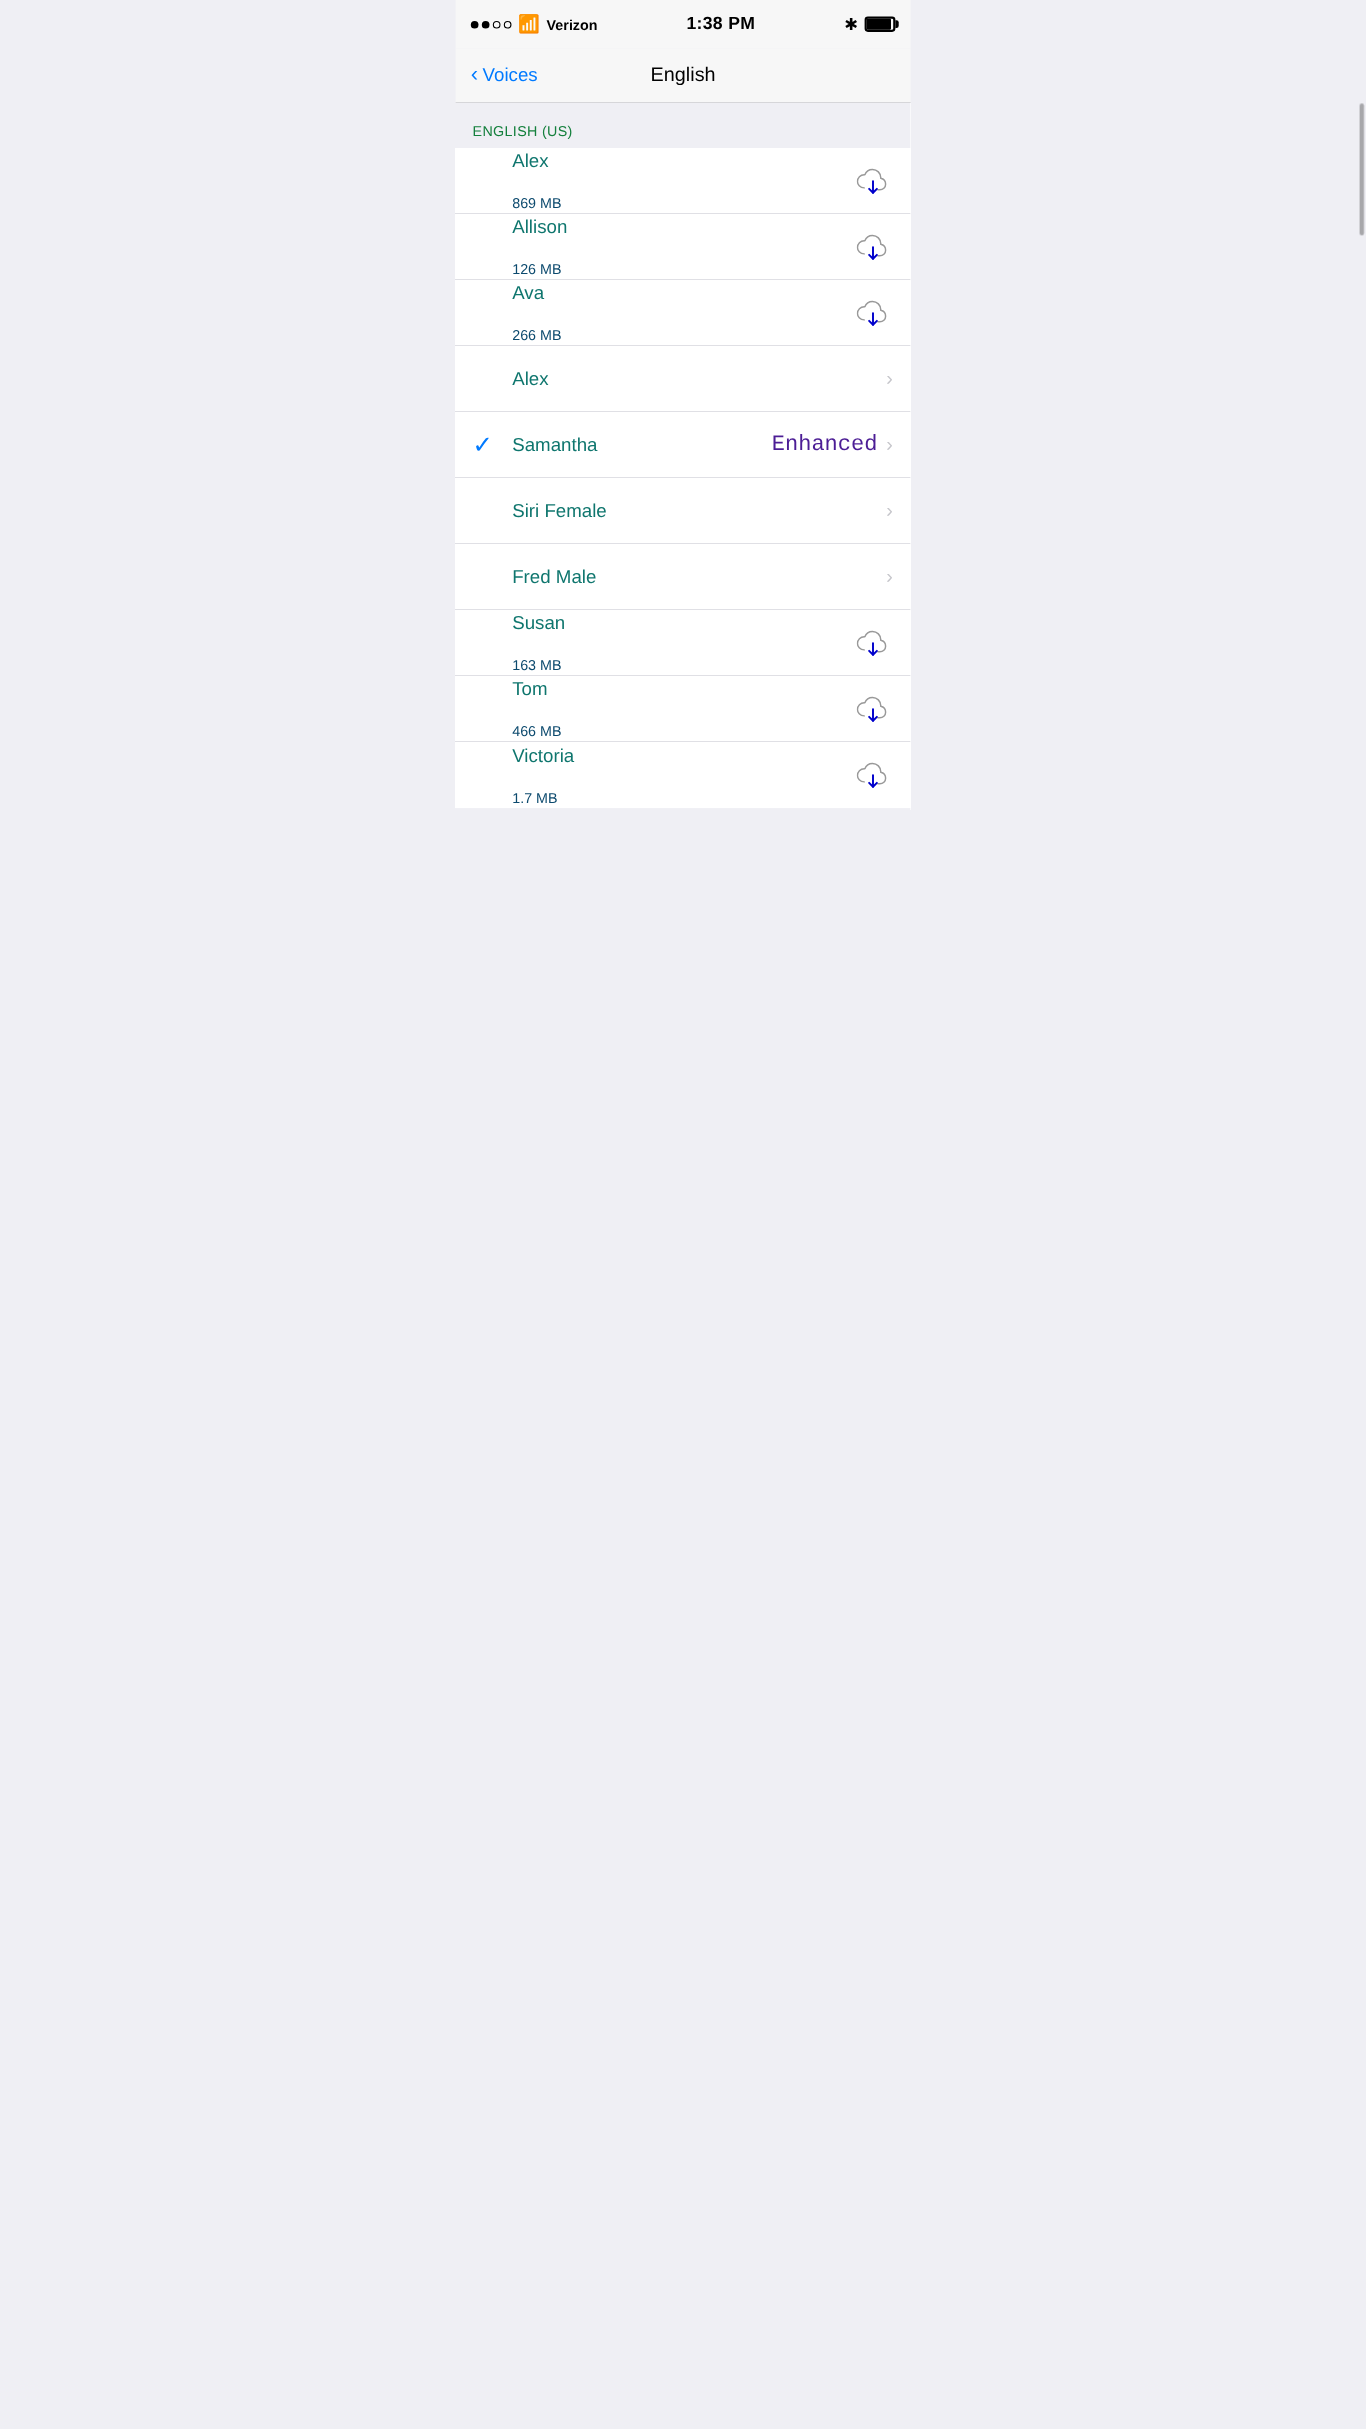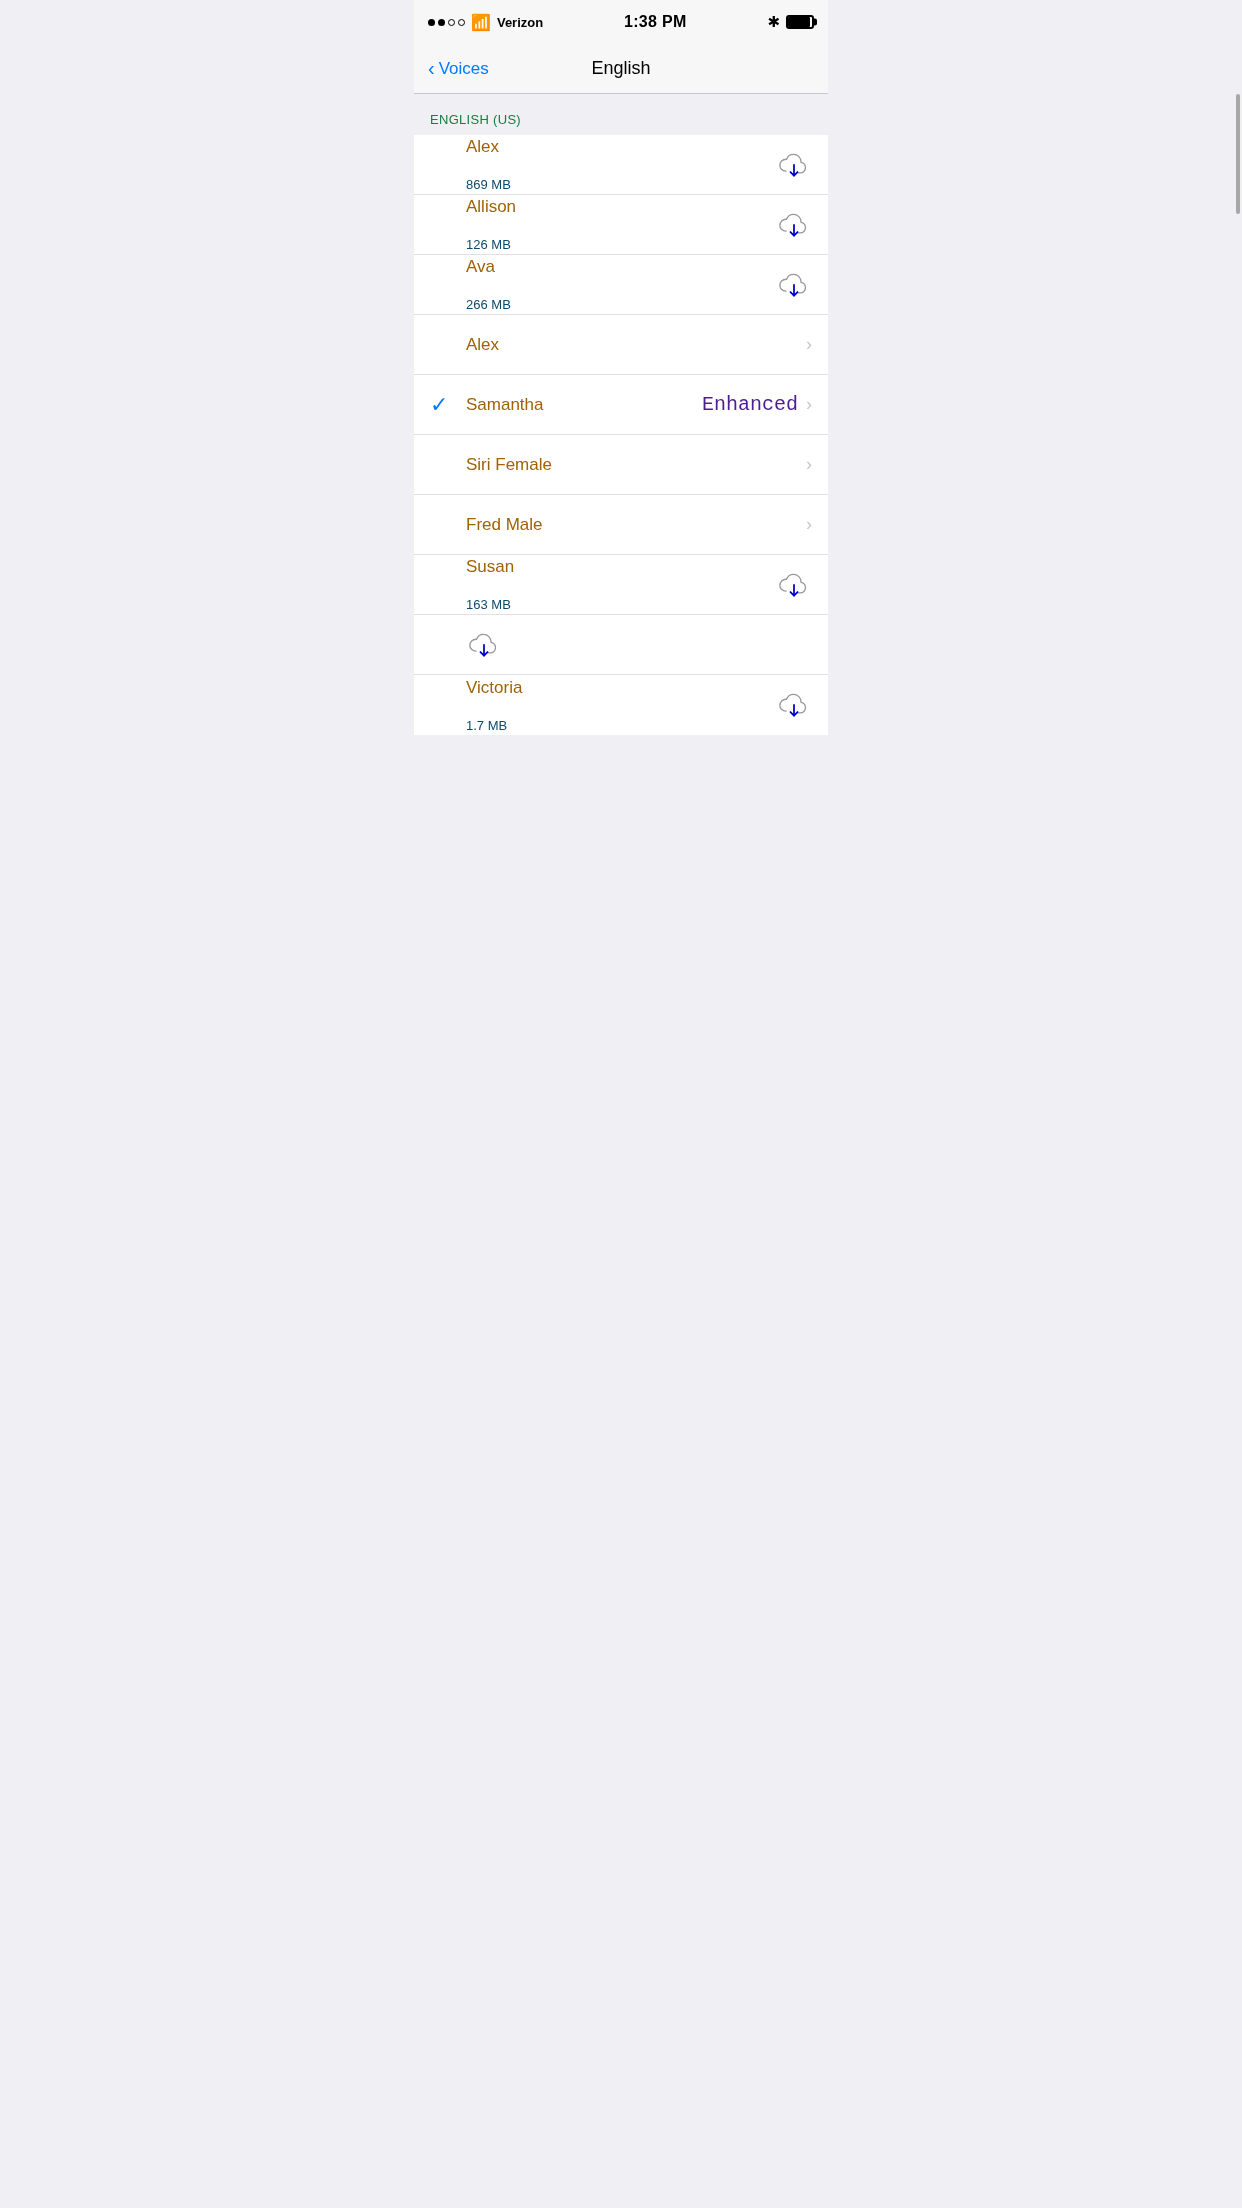--- a/index.html
+++ b/index.html
@@ -166,21 +166,21 @@
 
     .item-content {
       flex: 1;
       display: flex;
       flex-direction: column;
       justify-content: center;
     }
 
     .item-name {
       font-size: 17px;
-      color: #a16207;
+      color: #0f766e;
       font-weight: 400;
     }
 
     .item-size {
       font-size: 13px;
       color: #0c4a6e;
       margin-top: 20px;
     }
 
     .item-right {
@@ -367,20 +367,24 @@
             <svg class="cloud-svg" viewBox="0 0 34 30" fill="none" xmlns="http://www.w3.org/2000/svg">
         <path d="M8 22 C3.5 22 1 18.5 1 15.5 C1 11.5 4 8.5 8 8.5 C8.2 8.5 8.4 8.51 8.6 8.53 C9.8 5.3 12.9 3 16.5 3 C21.2 3 25 6.8 25 11.5 C25 11.7 24.99 11.9 24.97 12.1 C27.8 12.7 30 15.2 30 18.2 C30 21.5 27.3 24 24 24 L22 24" stroke="#999" stroke-width="1.5" fill="none" stroke-linecap="round" stroke-linejoin="round"></path>
         <path d="M17 15 L17 27" stroke="#0000cc" stroke-width="2" stroke-linecap="round"></path>
         <path d="M13 23 L17 27 L21 23" stroke="#0000cc" stroke-width="2" stroke-linecap="round" stroke-linejoin="round" fill="none"></path>
       </svg>
           </div>
         </div>
       </div>
       <div class="list-item">
         <span class="item-check hidden">✓</span>
+        <div class="item-content">
+          <span class="item-name">Tom</span>
+          <span class="item-size">466 MB</span>
+        </div>
         <div class="item-right">
           <div class="cloud-download">
             <svg class="cloud-svg" viewBox="0 0 34 30" fill="none" xmlns="http://www.w3.org/2000/svg">
         <path d="M8 22 C3.5 22 1 18.5 1 15.5 C1 11.5 4 8.5 8 8.5 C8.2 8.5 8.4 8.51 8.6 8.53 C9.8 5.3 12.9 3 16.5 3 C21.2 3 25 6.8 25 11.5 C25 11.7 24.99 11.9 24.97 12.1 C27.8 12.7 30 15.2 30 18.2 C30 21.5 27.3 24 24 24 L22 24" stroke="#999" stroke-width="1.5" fill="none" stroke-linecap="round" stroke-linejoin="round"></path>
         <path d="M17 15 L17 27" stroke="#0000cc" stroke-width="2" stroke-linecap="round"></path>
         <path d="M13 23 L17 27 L21 23" stroke="#0000cc" stroke-width="2" stroke-linecap="round" stroke-linejoin="round" fill="none"></path>
       </svg>
           </div>
         </div>
       </div>

